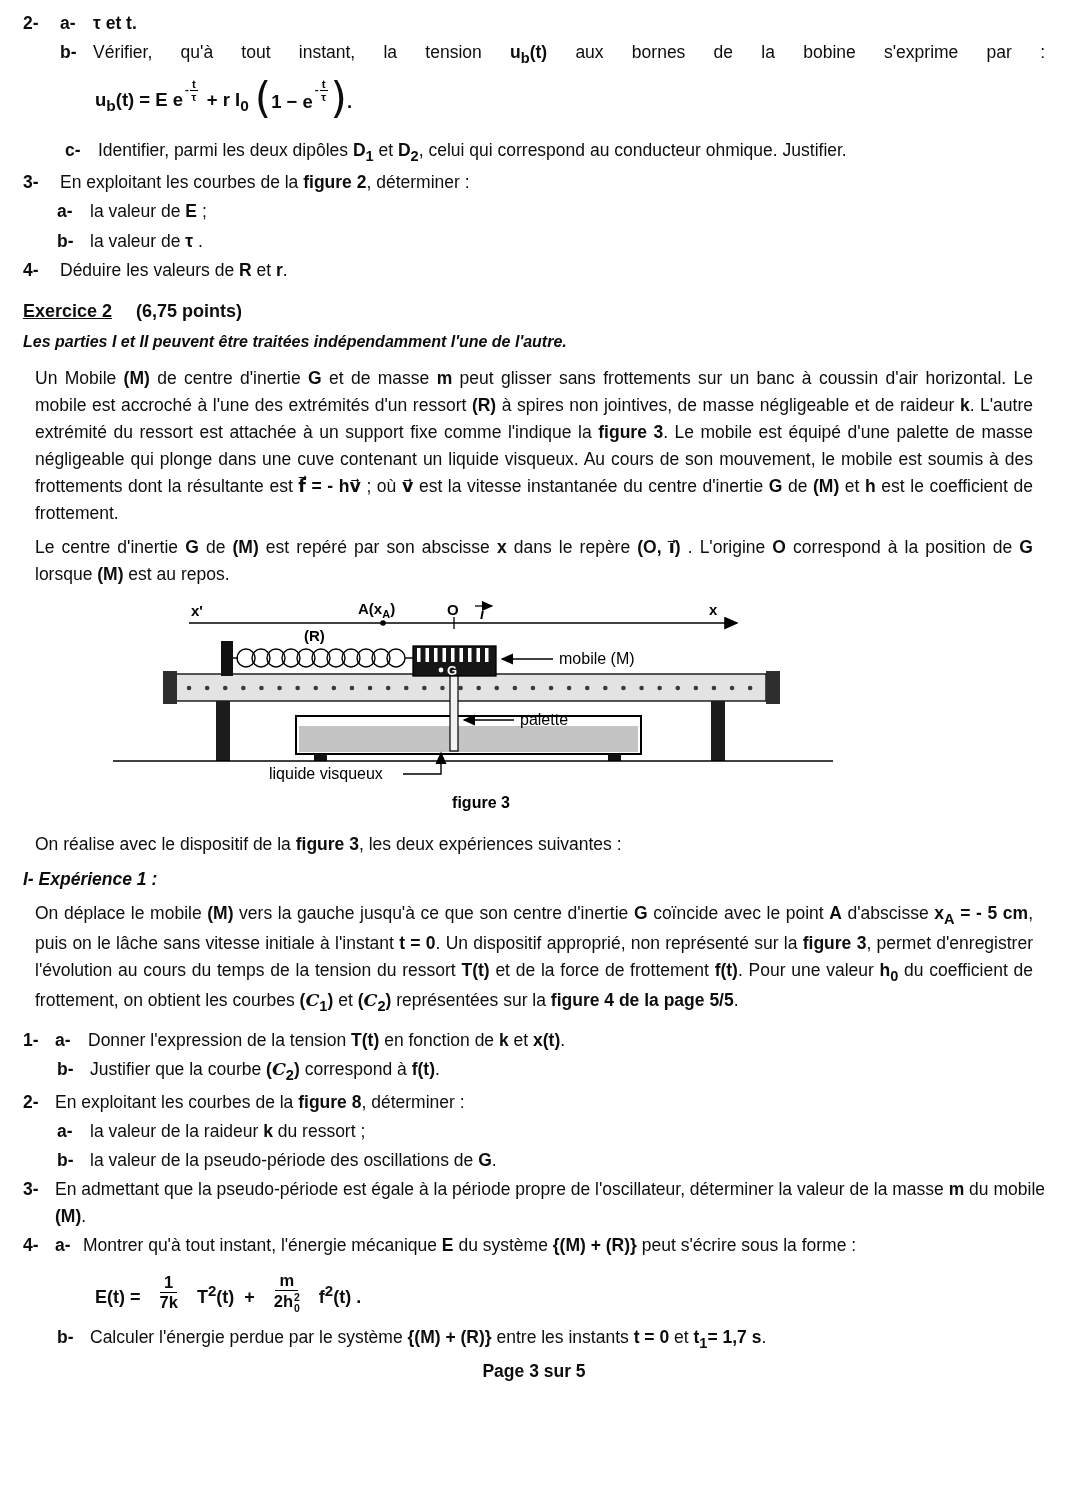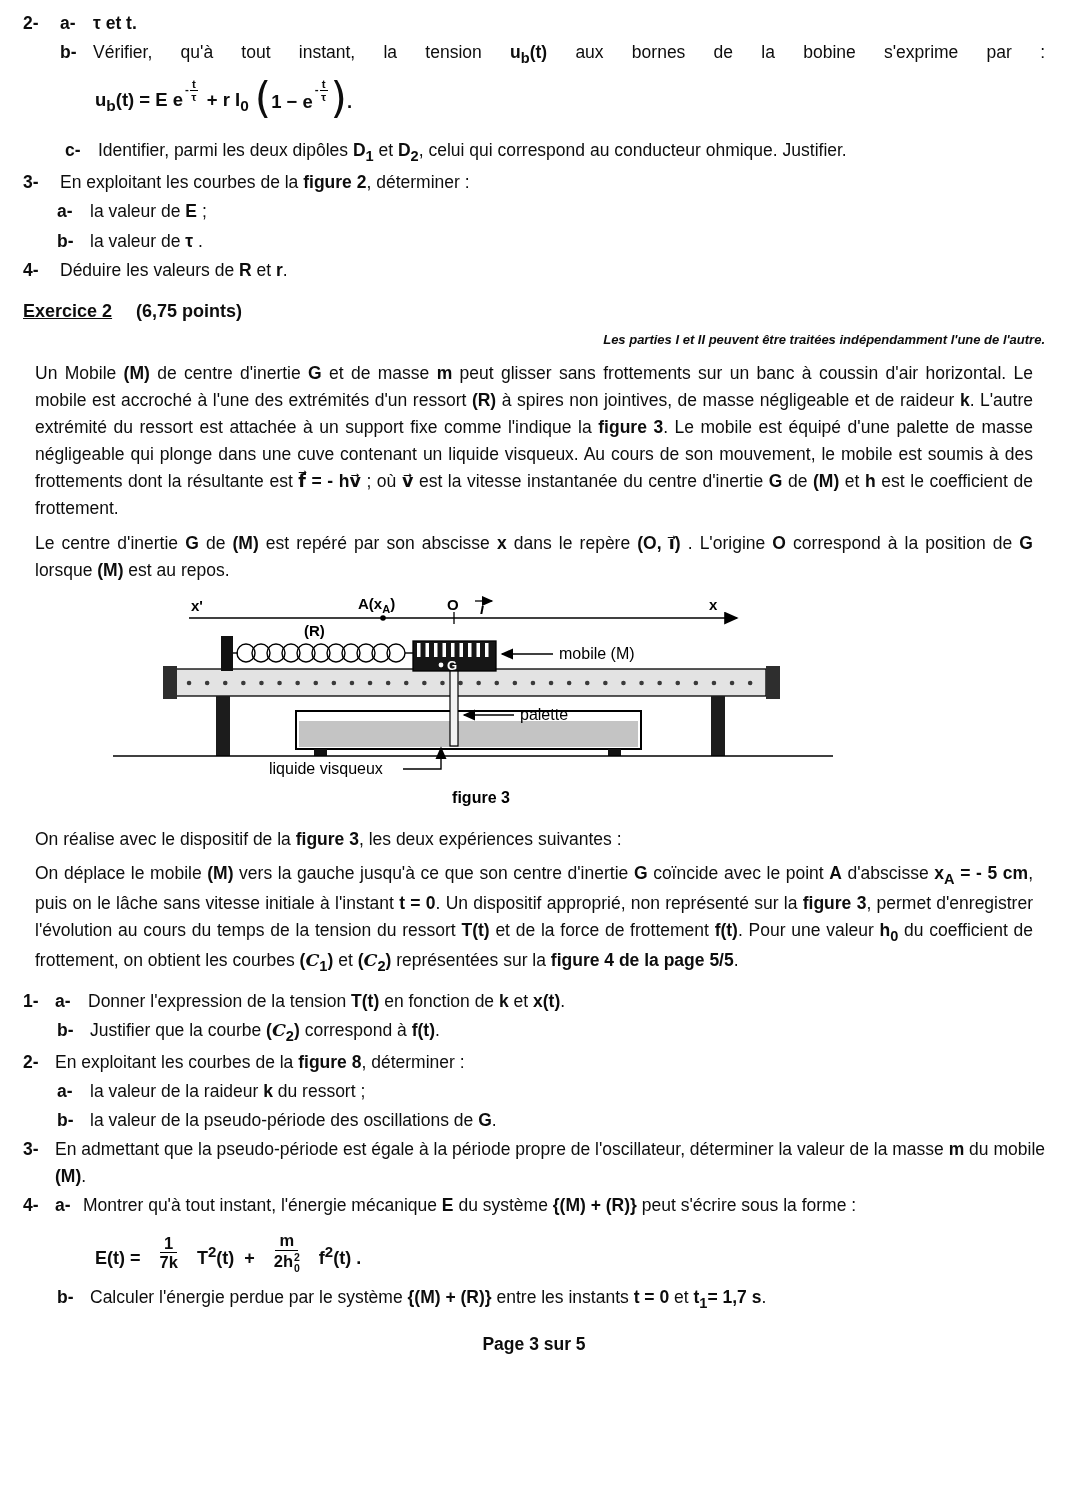--- a/index.html
+++ b/index.html
@@ -29,26 +29,26 @@
   .gap{width:6px;display:inline-block;}
   .formulaE{margin:12px 0 12px 72px;display:flex;align-items:flex-end;gap:19px;font-weight:bold;font-size:18px;}
   .bigfrac{display:inline-flex;flex-direction:column;align-items:center;line-height:1.15;font-size:16.5px;}
   .bfnum{border-bottom:1.6px solid #000;padding:0 4px;}
   .supsub{display:inline-flex;flex-direction:column;align-items:center;font-size:10.5px;line-height:1;transform:translateY(1px);margin-left:1px;font-weight:bold;}
   .denwrap{display:inline-flex;align-items:center;}
   
   .ex2-head{margin:14px 0 4px 0;font-size:18px;}
   .ex2-title{font-weight:bold;text-decoration:underline;}
   .ex2-points{font-weight:bold;margin-left:24px;}
-  .subtitle{text-align:right;font-weight:bold;font-style:italic;margin:4px 0 10px 0;font-size:13px;}
+  .subtitle{text-align:left;font-weight:bold;font-style:italic;margin:4px 0 10px 0;font-size:16px;}
   .exp-head{font-weight:bold;font-style:italic;margin:8px 0 4px 0;}
   
   .fig{margin:12px 0 6px 88px;}
   .fig svg text{font-family:"Liberation Sans","DejaVu Sans",sans-serif;}
-  .footer{text-align:center;font-weight:bold;margin-top:16px;}
+  .footer{text-align:center;font-weight:bold;margin-top:4px;}
 </style>
 </head>
 <body>
 
 <div class="page">
 
   <div class="row">
     <span class="n">2-</span>
     <span class="l">a-</span>
     <div class="t">
@@ -186,20 +186,21 @@
       <line x1="2" y1="160" x2="722" y2="160" stroke="#000" stroke-width="1.5"></line>
 
       <path d="M292 173 L330 173 L330 152" fill="none" stroke="#000" stroke-width="1.4" marker-end="url(#ah)"></path>
       <text x="158" y="178" font-size="16">liquide visqueux</text>
 
       <text x="370" y="207" font-size="16" font-weight="bold" text-anchor="middle">figure 3</text>
     </svg>
   </div>
 
   <div class="para">On réalise avec le dispositif de la <b>figure 3</b>, les deux expériences suivantes :</div>
+  <div class="exp-head">I- Expérience 1 :</div>
   <div class="para">On déplace le mobile <b>(M)</b> vers la gauche jusqu'à ce que son centre d'inertie <b>G</b> coïncide avec le point <b>A</b> d'abscisse <b>x<sub>A</sub> = - 5 cm</b>, puis on le lâche sans vitesse initiale à l'instant <b>t = 0</b>. Un dispositif approprié, non représenté sur la <b>figure 3</b>, permet d'enregistrer l'évolution au cours du temps de la tension du ressort <b>T(t)</b> et de la force de frottement <b>f(t)</b>. Pour une valeur <b>h<sub>0</sub></b> du coefficient de frottement, on obtient les courbes <b>(<span class="scr">C</span><sub>1</sub>)</b> et <b>(<span class="scr">C</span><sub>2</sub>)</b> représentées sur la <b>figure 4 de la page 5/5</b>.</div>
 
   <div class="row" style="margin-top:10px;">
     <span class="n" style="flex-basis:32px;">1-</span>
     <span class="l">a-</span>
     <div class="t">Donner l'expression de la tension <b>T(t)</b> en fonction de <b>k</b> et <b>x(t)</b>.</div>
   </div>
   <div class="row ml34">
     <span class="l">b-</span>
     <div class="t">Justifier que la courbe <b>(<span class="scr">C</span><sub>2</sub>)</b> correspond à <b>f(t)</b>.</div>

